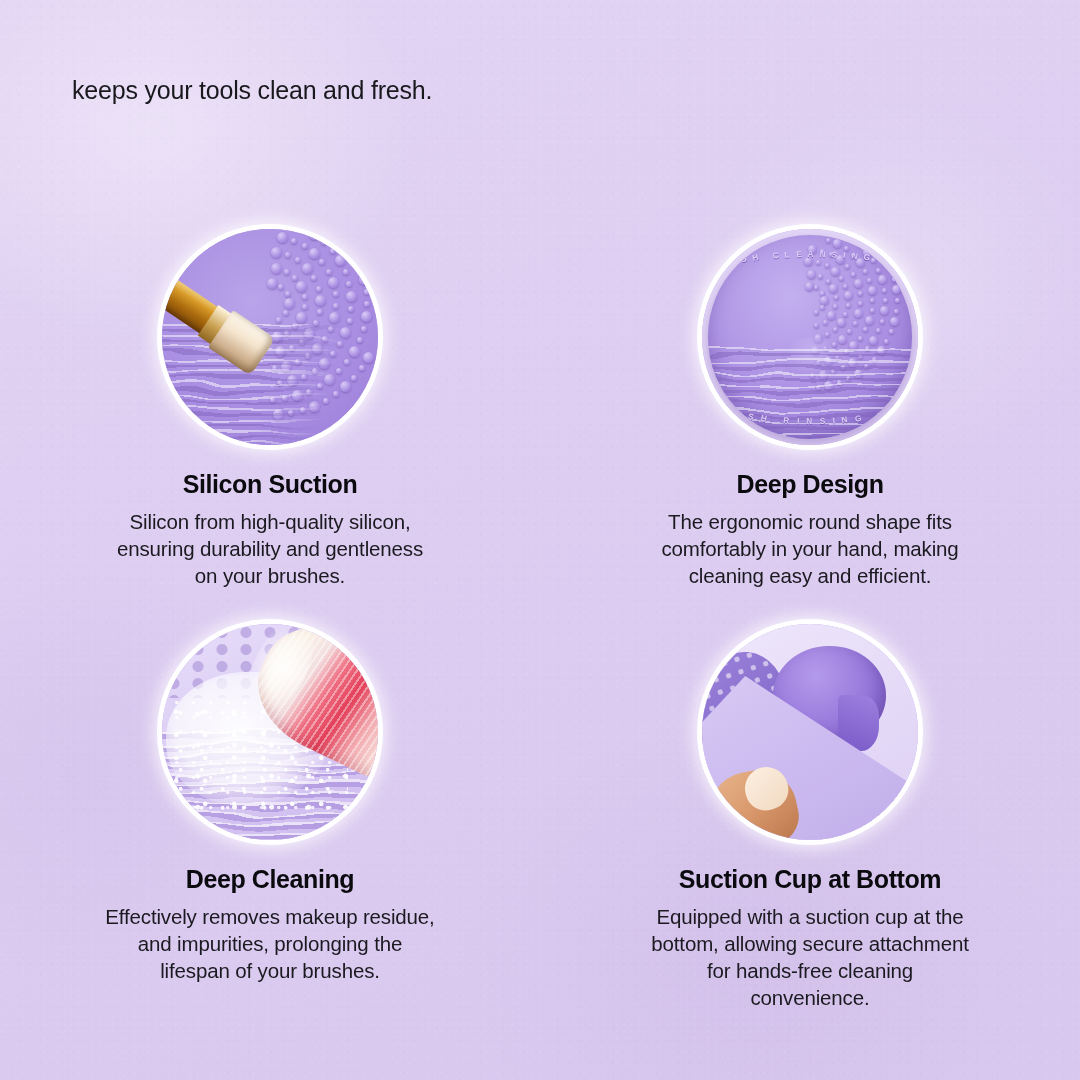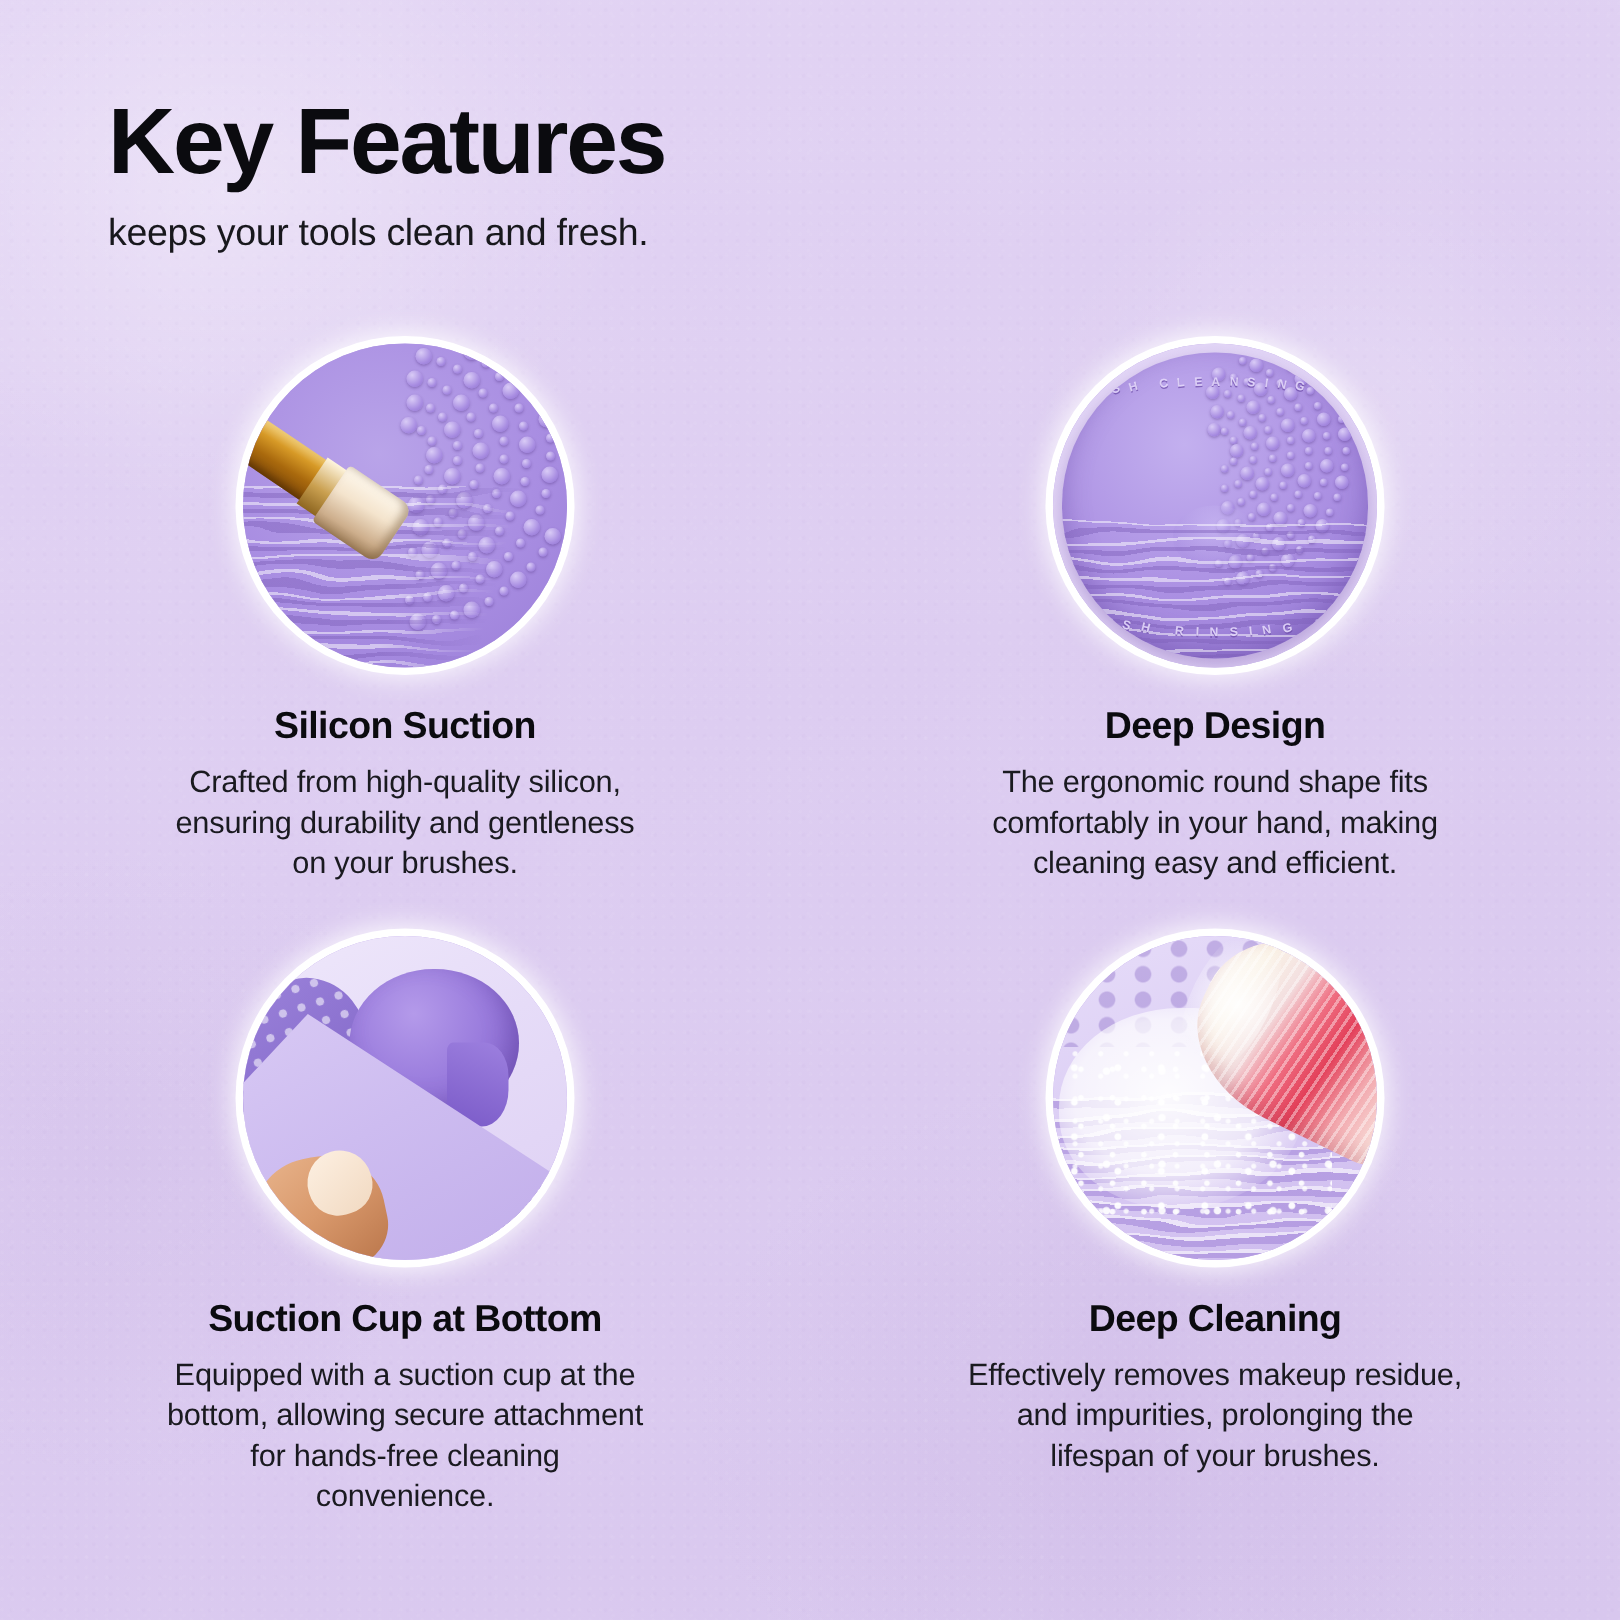--- a/index.html
+++ b/index.html
@@ -271,21 +271,20 @@
     </filter>
   <filter id="wavy4">
       <feTurbulence type="fractalNoise" baseFrequency="0.013 0.055" numOctaves="2" seed="11"></feTurbulence>
       <feDisplacementMap in="SourceGraphic" scale="15"></feDisplacementMap>
     </filter>
 </svg>
 
 <div id="page">
 
   <div class="header">
-    <div class="title">Key Features</div>
     <div class="subtitle">keeps your tools clean and fresh.</div>
   </div>
 
   <div class="grid">
 
     <div class="card">
       <div class="thumb-wrap">
         <div class="thumb">
           <div class="pad-surface"></div>
           <div class="bumps" id="bumps1">
@@ -386,21 +385,21 @@
             </div>
           <div class="waves"></div>
           <div class="brush">
             <div class="handle"></div>
             <div class="ferrule"></div>
             <div class="bristles"></div>
           </div>
         </div>
       </div>
       <div class="feature-title">Silicon Suction</div>
-      <div class="feature-desc">Crafted from high-quality silicon, ensuring durability and gentleness on your brushes.</div>
+      <div class="feature-desc">Silicon from high-quality silicon, ensuring durability and gentleness on your brushes.</div>
     </div>
 
     <div class="card">
       <div class="thumb-wrap">
         <div class="thumb">
           <div class="t3-bg" style="background:linear-gradient(160deg,#e4d8f7,#d9c9f2)"></div>
           <div class="round-pad">
             <div class="bumps" id="bumps2">
                 <span style="left:49.80%;top:25.00%;width:9px;height:9px;margin-left:-4.5px;margin-top:-4.5px;"></span>
                 <span style="left:53.38%;top:25.87%;width:5px;height:5px;margin-left:-2.5px;margin-top:-2.5px;"></span>
@@ -509,46 +508,46 @@
           </div>
         </div>
       </div>
       <div class="feature-title">Deep Design</div>
       <div class="feature-desc">The ergonomic round shape fits comfortably in your hand, making cleaning easy and efficient.</div>
     </div>
 
     <div class="card">
       <div class="thumb-wrap">
         <div class="thumb">
-          <div class="t3-bg"></div>
-          <div class="t3-dots"></div>
-          <div class="t3-cup"></div>
-          <div class="t3-edge"></div>
-          <div class="t3-sheet"></div>
-          <div class="t3-thumb"></div>
-          <div class="t3-nail"></div>
-        </div>
-      </div>
-      <div class="feature-title">Suction Cup at Bottom</div>
-      <div class="feature-desc">Equipped with a suction cup at the bottom, allowing secure attachment for hands-free cleaning convenience.</div>
-    </div>
-
-    <div class="card">
-      <div class="thumb-wrap">
-        <div class="thumb">
           <div class="t4-bg"></div>
           <div class="t4-bumps"></div>
           <div class="t4-waves"></div>
           <div class="t4-foam"></div>
           <div class="t4-bubbles"></div>
           <div class="t4-brush">
             <div class="b-bristles"></div>
             <div class="b-streaks"></div>
             <div class="b-foamedge"></div>
           </div>
         </div>
       </div>
       <div class="feature-title">Deep Cleaning</div>
       <div class="feature-desc">Effectively removes makeup residue, and impurities, prolonging the lifespan of your brushes.</div>
     </div>
 
+    <div class="card">
+      <div class="thumb-wrap">
+        <div class="thumb">
+          <div class="t3-bg"></div>
+          <div class="t3-dots"></div>
+          <div class="t3-cup"></div>
+          <div class="t3-edge"></div>
+          <div class="t3-sheet"></div>
+          <div class="t3-thumb"></div>
+          <div class="t3-nail"></div>
+        </div>
+      </div>
+      <div class="feature-title">Suction Cup at Bottom</div>
+      <div class="feature-desc">Equipped with a suction cup at the bottom, allowing secure attachment for hands-free cleaning convenience.</div>
+    </div>
+
   </div>
 </div>
 
 </body></html>

